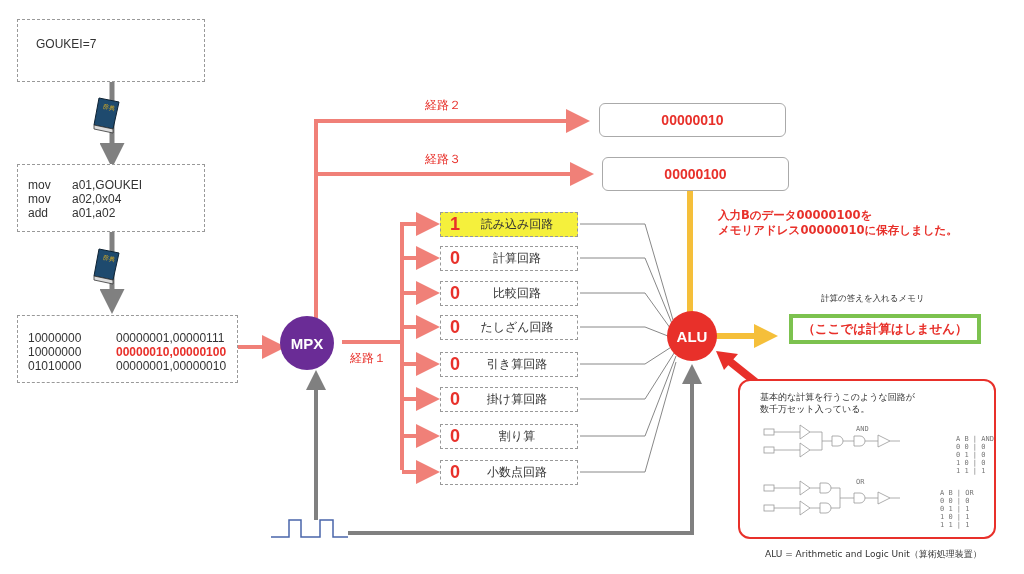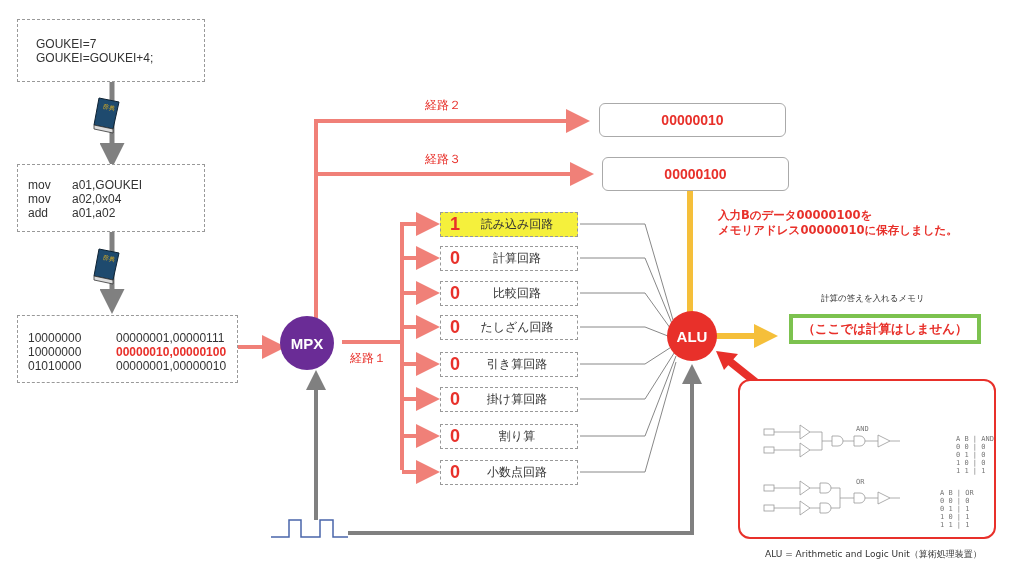--- a/index.html
+++ b/index.html
@@ -86,21 +86,20 @@
   <polyline points="348,533 692,533 692,372" stroke="#808080" stroke-width="4" fill="none" marker-end="url(#arrGray)"></polyline>
 
   <polyline points="271,537 289,537 289,520 301,520 301,537 320,537 320,520 333,520 333,537 348,537" stroke="#4a66aa" stroke-width="1.5" fill="none"></polyline>
 
   <line x1="768" y1="392" x2="728" y2="360" stroke="#e8302a" stroke-width="8"></line>
   <path d="M716,351 L738,354 L724,370 z" fill="#e8302a"></path>
 </svg>
 
 <div class="dash-box code" style="left:17px;top:19px;width:188px;height:63px;padding:17px 0 0 18px;">
   <div>GOUKEI=7</div>
-  <div>GOUKEI=GOUKEI+4;</div>
 </div>
 
 <svg class="book" style="left:92px;top:96px" viewBox="0 0 30 38">
   <path d="M7,2 L27,6 L21,33 L2,29 z" fill="#1e4a6e" stroke="#0d2233" stroke-width="1"></path>
   <path d="M2,29 L21,33 L21,37 L2,33 z" fill="#ddd" stroke="#333" stroke-width="0.8"></path>
   <text x="11" y="13" font-size="6" fill="#e0b020" font-family="DejaVu Sans, sans-serif" transform="rotate(12 14 12)">辞典</text>
 </svg>
 <svg class="book" style="left:92px;top:247px" viewBox="0 0 30 38">
   <path d="M7,2 L27,6 L21,33 L2,29 z" fill="#1e4a6e" stroke="#0d2233" stroke-width="1"></path>
   <path d="M2,29 L21,33 L21,37 L2,33 z" fill="#ddd" stroke="#333" stroke-width="0.8"></path>
@@ -185,20 +184,24 @@
   </div>
 
 <div class="node" style="left:280px;top:316px;width:54px;height:54px;background:#6a2c96;">MPX</div>
 
 <div class="node" style="left:667px;top:311px;width:50px;height:50px;background:#e8302a;font-size:15px;">ALU</div>
 
 <div class="small" style="left:821px;top:293px;">計算の答えを入れるメモリ</div>
 <div class="result-box">（ここでは計算はしません）</div>
 
 <div class="info-box">
+  <div class="info-text">
+    <div>基本的な計算を行うこのような回路が</div>
+    <div>数千万セット入っている。</div>
+  </div>
   <svg class="abs" style="left:20px;top:40px" width="170" height="110">
     <g stroke="#999" stroke-width="0.8" fill="none">
       <rect x="4" y="8" width="10" height="6"></rect>
         <rect x="4" y="26" width="10" height="6"></rect>
       <path d="M14,11 H40 M14,29 H40"></path>
       <path d="M40,4 L50,11 L40,18 z"></path>
         <path d="M40,22 L50,29 L40,36 z"></path>
       <path d="M50,11 H62 V20 H72 M50,29 H62 V20"></path>
       <path d="M72,15 h6 a5,5 0 0 1 0,10 h-6 z"></path>
       <path d="M83,20 H94"></path>

